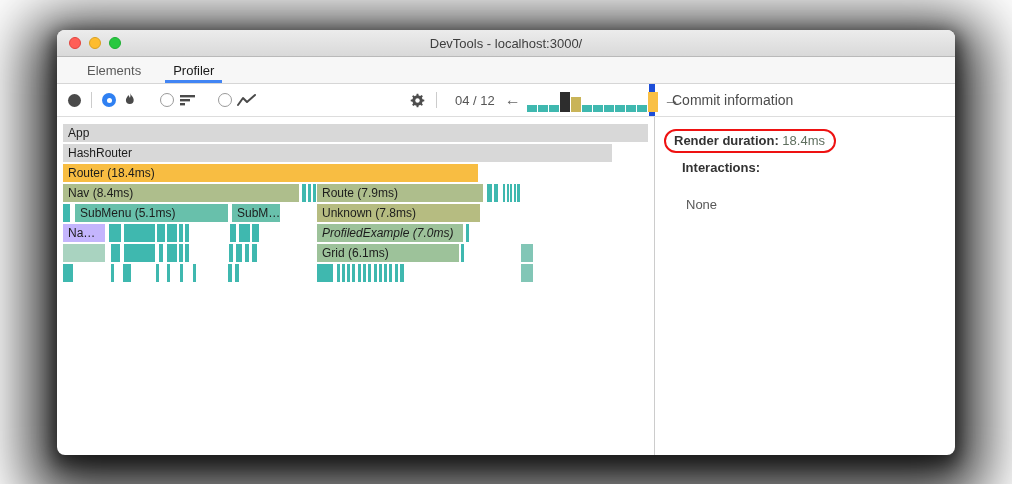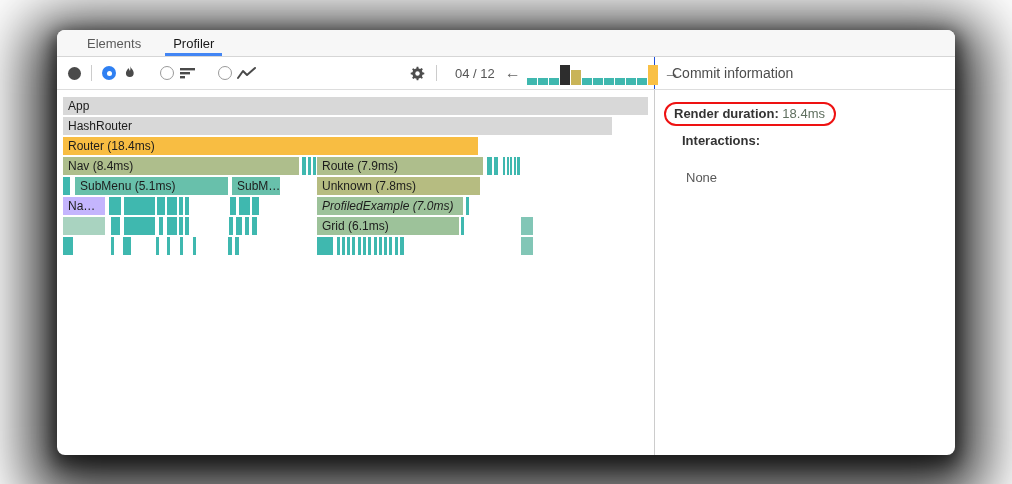--- a/index.html
+++ b/index.html
@@ -28,21 +28,21 @@
   
   .tabbar{
     height:26px;flex:0 0 26px;background:#f7f7f7;border-bottom:1px solid #d6d6d6;
     display:flex;align-items:stretch;padding-left:14px;
   }
   .tab{position:relative;display:flex;align-items:center;padding:0 16px;font-size:13px;color:#5a5a5a;cursor:default;}
   .tab.active{color:#1a1a1a;}
   .tab.active .underline{position:absolute;left:8px;right:8px;bottom:0;height:3px;background:#4285f4;}
   
   .toolrow{height:32px;flex:0 0 32px;border-bottom:1px solid #ddd;display:flex;}
-  .toolbar{width:598px;flex:0 0 598px;border-right:1px solid #1d4ed8;display:flex;align-items:center;box-sizing:border-box;}
+  .toolbar{width:598px;flex:0 0 598px;border-right:6px solid #1d4ed8;display:flex;align-items:center;box-sizing:border-box;}
   .rec{width:13px;height:13px;border-radius:50%;background:#4a4a4a;margin-left:11px;flex:0 0 13px;}
   .vsep{width:1px;height:16px;background:#ccc;margin:0 10px;flex:0 0 1px;}
   .radio{width:14px;height:14px;border-radius:50%;box-sizing:border-box;flex:0 0 14px;}
   .radio.off{border:1.5px solid #9a9a9a;background:#fff;}
   .radio.on{background:#2f80f2;position:relative;}
   .radio.on::after{content:"";position:absolute;left:4.5px;top:4.5px;width:5px;height:5px;border-radius:50%;background:#fff;}
   .icon{display:inline-flex;align-items:center;justify-content:center;}
   .commit-count{font-size:13px;color:#555;margin:0 6px 0 8px;white-space:nowrap;}
   .arrow{font-size:16px;color:#676767;line-height:1;padding:0 4px;cursor:default;}
   .mini-chart{width:131px;height:24px;display:flex;align-items:flex-end;gap:1px;margin:0 2px;}
@@ -68,20 +68,28 @@
   .val{color:#5f6f5f;}
   .sb-inter{font-weight:bold;color:#333;margin-top:6px;margin-left:10px;}
   .sb-none{color:#585858;margin:22px 0 0 14px;}
   svg{display:block;}
 </style>
 </head>
 <body>
 
 <div class="window">
 
+  <div class="titlebar">
+    <div class="lights">
+      <span class="light red"></span>
+      <span class="light yellow"></span>
+      <span class="light green"></span>
+    </div>
+    <div class="title">DevTools - localhost:3000/</div>
+  </div>
 
   <div class="tabbar">
     <div class="tab">
       <span>Elements</span>
     </div>
     <div class="tab active">
       <span>Profiler</span>
       <span class="underline"></span>
     </div>
   </div>

